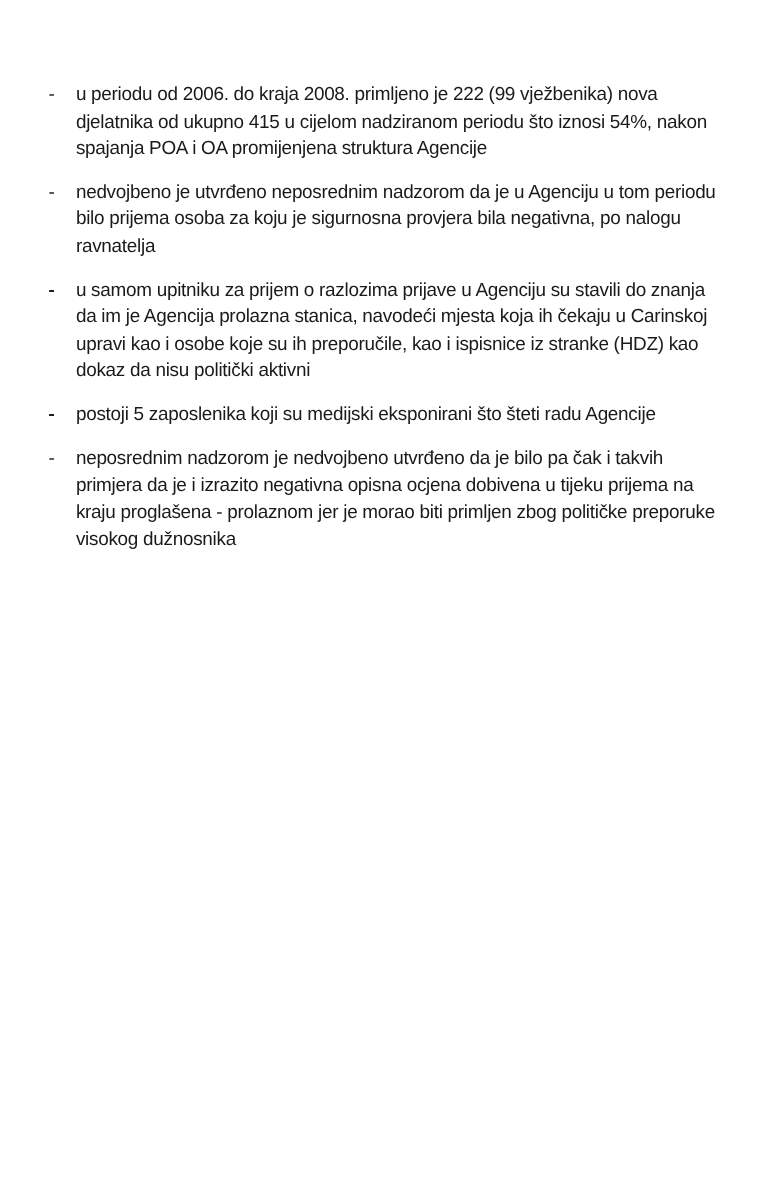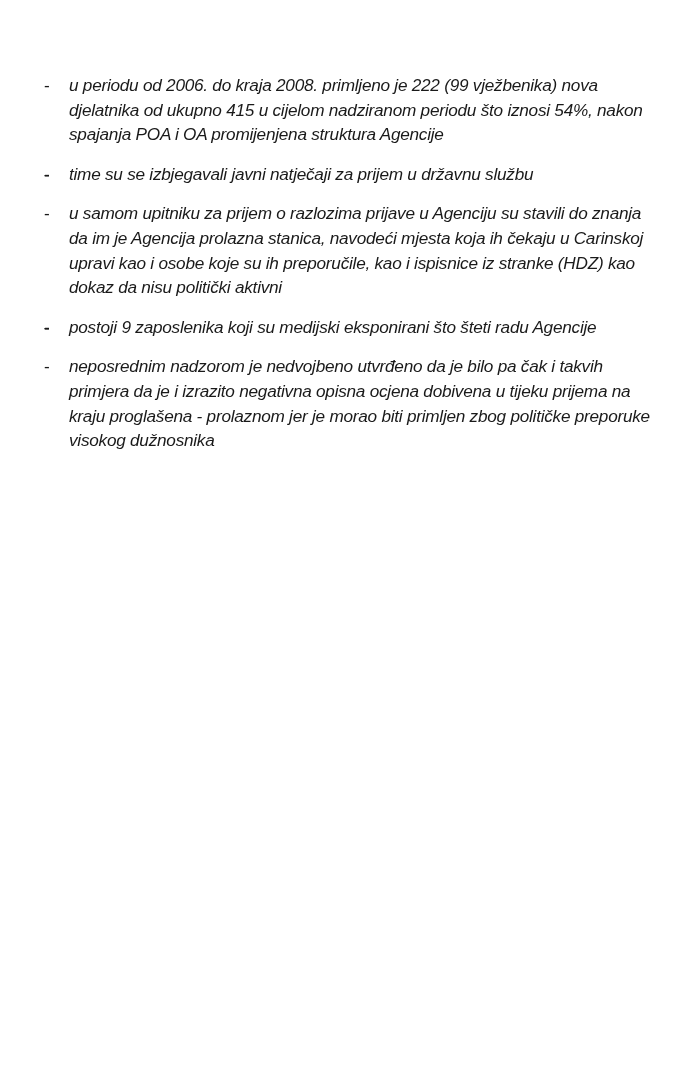--- a/index.html
+++ b/index.html
@@ -30,55 +30,54 @@
       letter-spacing: -0.25px;
       margin-bottom: 15px;
     }
     .dash {
       position: absolute;
       left: 44px;
       top: 0;
     }
     .txt {
       display: block;
-      font-style: italic;
     }
   </style>
 </head>
 <body>
 
 <div class="page">
   <div class="item">
     <span class="dash">-</span>
     <span class="txt">u periodu od 2006. do kraja 2008. primljeno je 222 (99 vježbenika) nova djelatnika od ukupno 415 u cijelom nadziranom periodu što iznosi 54%, nakon spajanja POA i OA promijenjena struktura Agencije</span>
   </div>
   <div class="item">
     <span class="dash">-</span>
+    <span class="txt">nedvojbeno je utvrđeno neposrednim nadzorom da je u Agenciju u tom periodu bilo prijema  osoba za koju je sigurnosna provjera bila negativna, po nalogu ravnatelja</span>
   </div>
   <div class="item">
     <span class="dash">-</span>
   </div>
   <div class="item">
     <span class="dash">-</span>
-    <span class="txt">time su se izbjegavali javni natječaji za prijem u državnu službu</span>
   </div>
   <div class="item">
     <span class="dash">-</span>
     <span class="txt">u samom upitniku za prijem o razlozima prijave u Agenciju su stavili do znanja da im je Agencija prolazna stanica, navodeći mjesta koja ih čekaju u Carinskoj upravi kao i osobe koje su ih preporučile, kao i ispisnice iz stranke (HDZ) kao dokaz da nisu politički aktivni</span>
   </div>
   <div class="item">
     <span class="dash">-</span>
   </div>
   <div class="item">
     <span class="dash">-</span>
   </div>
   <div class="item">
     <span class="dash">-</span>
   </div>
   <div class="item">
     <span class="dash">-</span>
-    <span class="txt">postoji 9 zaposlenika koji su medijski eksponirani što šteti radu Agencije</span>
+    <span class="txt">postoji 5 zaposlenika koji su medijski eksponirani što šteti radu Agencije</span>
   </div>
   <div class="item">
     <span class="dash">-</span>
     <span class="txt">neposrednim nadzorom je nedvojbeno utvrđeno da je bilo pa čak i takvih primjera da je i izrazito negativna opisna ocjena dobivena u tijeku prijema na kraju proglašena - prolaznom jer je morao biti primljen zbog političke preporuke visokog dužnosnika</span>
   </div>
 </div>
 
 </body></html>

